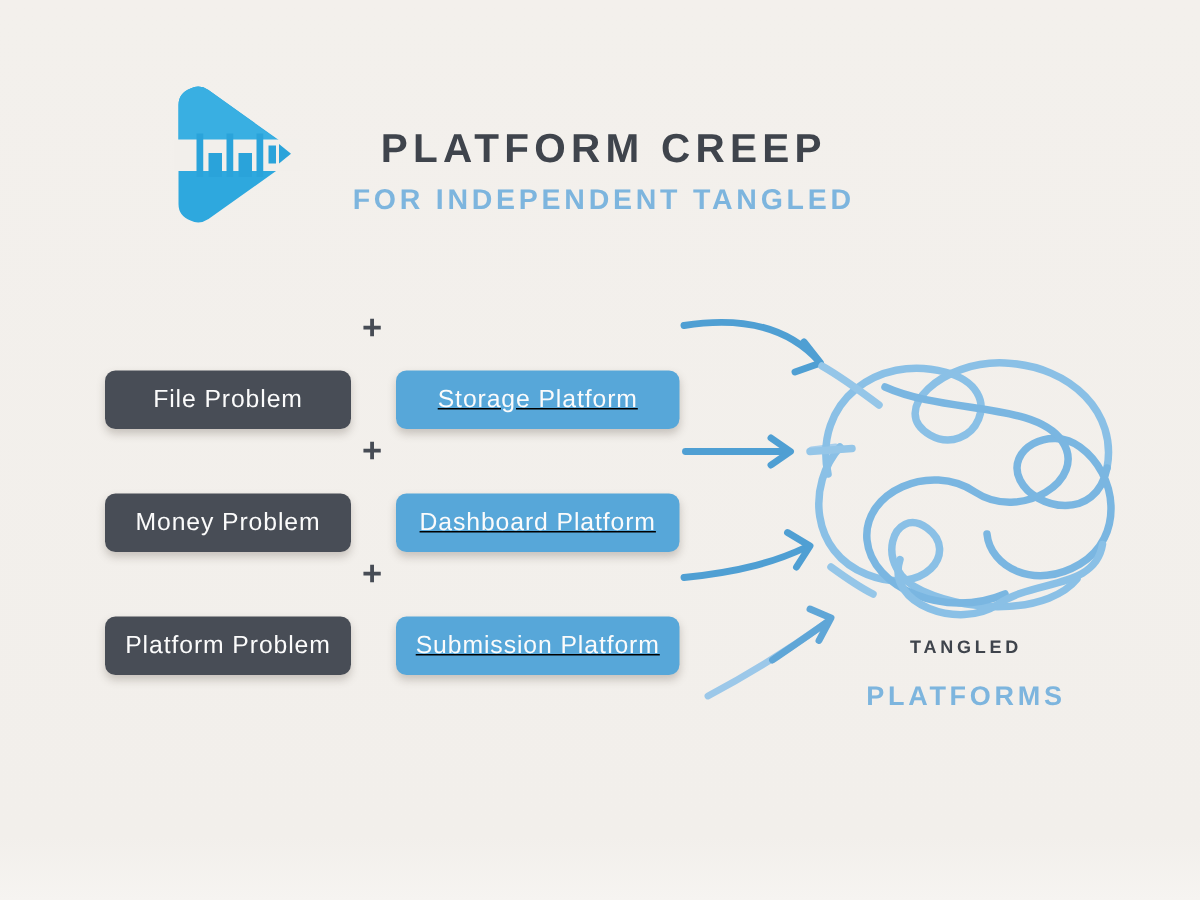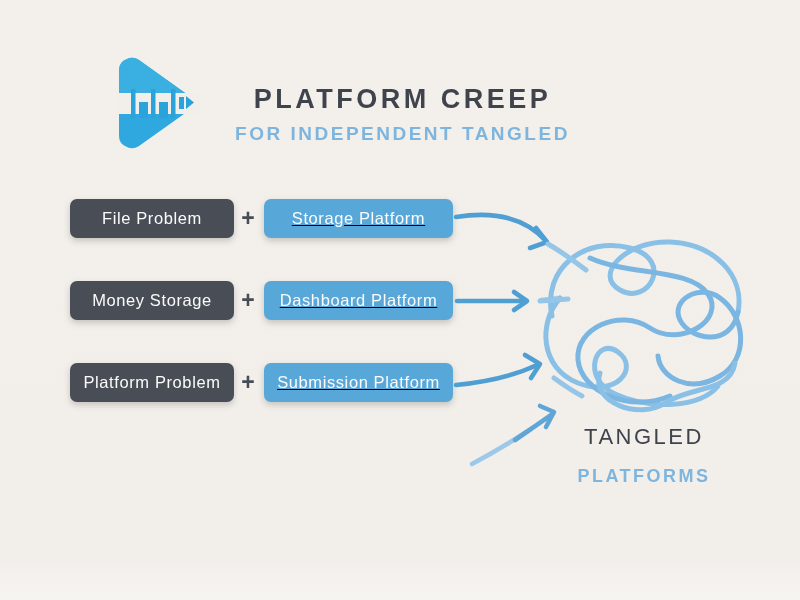--- a/index.html
+++ b/index.html
@@ -21,36 +21,37 @@
   .subtitle{
     margin-top:8px;font-size:19px;font-weight:bold;letter-spacing:2.5px;color:#7db5de;
   }
   
   .row{position:absolute;left:0;height:40px;}
   .row1{top:199px;} .row2{top:281px;} .row3{top:363px;}
   .problem-box,.platform-box{
     position:absolute;height:39px;border-radius:7px;
     display:flex;align-items:center;justify-content:center;
     box-shadow:0 3px 6px rgba(90,80,70,0.28);
+    margin-top:48px;
   }
   .problem-box{left:70px;width:164px;background:#484d56;}
   .platform-box{left:264px;width:189px;background:#57a7d9;text-decoration:underline;}
   .box-label{
     color:#fbfbfb;font-size:16.5px;font-weight:500;letter-spacing:0.6px;white-space:nowrap;
   }
   .plus{
     position:absolute;left:233px;width:30px;top:0;height:39px;
     display:flex;align-items:center;justify-content:center;
     font-size:23px;font-weight:bold;color:#474c55;
   }
   
   .overlay{position:absolute;left:0;top:0;width:800px;height:600px;pointer-events:none;}
   
   .result-label{position:absolute;left:566px;top:424px;width:156px;text-align:center;}
-  .result-top{font-size:22px;font-weight:normal;letter-spacing:2.5px;color:#3f444c;}
+  .result-top{font-size:12px;font-weight:bold;letter-spacing:2.5px;color:#3f444c;}
   .result-bottom{margin-top:16px;font-size:18px;font-weight:bold;letter-spacing:2.5px;color:#7db5de;}
 </style>
 </head>
 <body>
 
 <div class="canvas">
 
   <svg class="logo" viewBox="0 0 84 94" aria-hidden="true">
 
     <path d="M11,3 Q3,6 3,14 L3,80 Q3,88 11,91 Q17,94 23,90 L75,53 Q81,47 75,41 L23,4 Q17,0 11,3 Z" fill="#2ea8de"></path>
@@ -78,21 +79,21 @@
       <span class="box-label">File Problem</span>
     </div>
     <div class="plus">+</div>
     <div class="platform-box">
       <span class="box-label">Storage Platform</span>
     </div>
   </div>
 
   <div class="row row2">
     <div class="problem-box">
-      <span class="box-label">Money Storage</span>
+      <span class="box-label">Money Problem</span>
     </div>
     <div class="plus">+</div>
     <div class="platform-box">
       <span class="box-label">Dashboard Platform</span>
     </div>
   </div>
 
   <div class="row row3">
     <div class="problem-box">
       <span class="box-label">Platform Problem</span>

